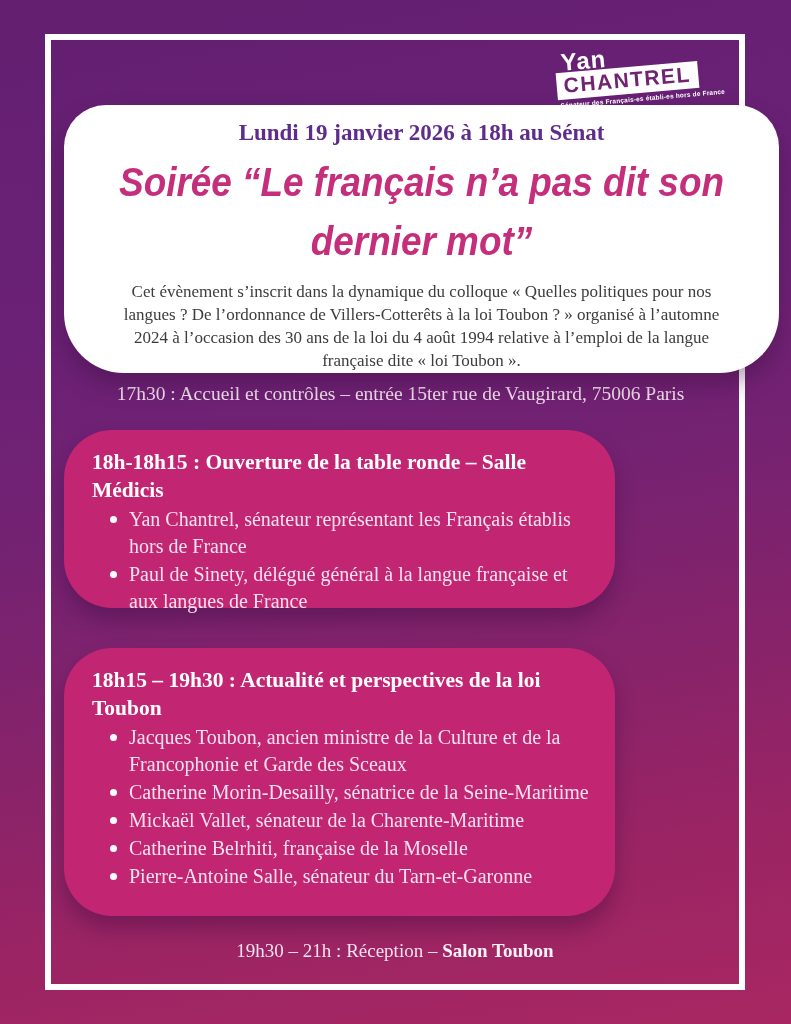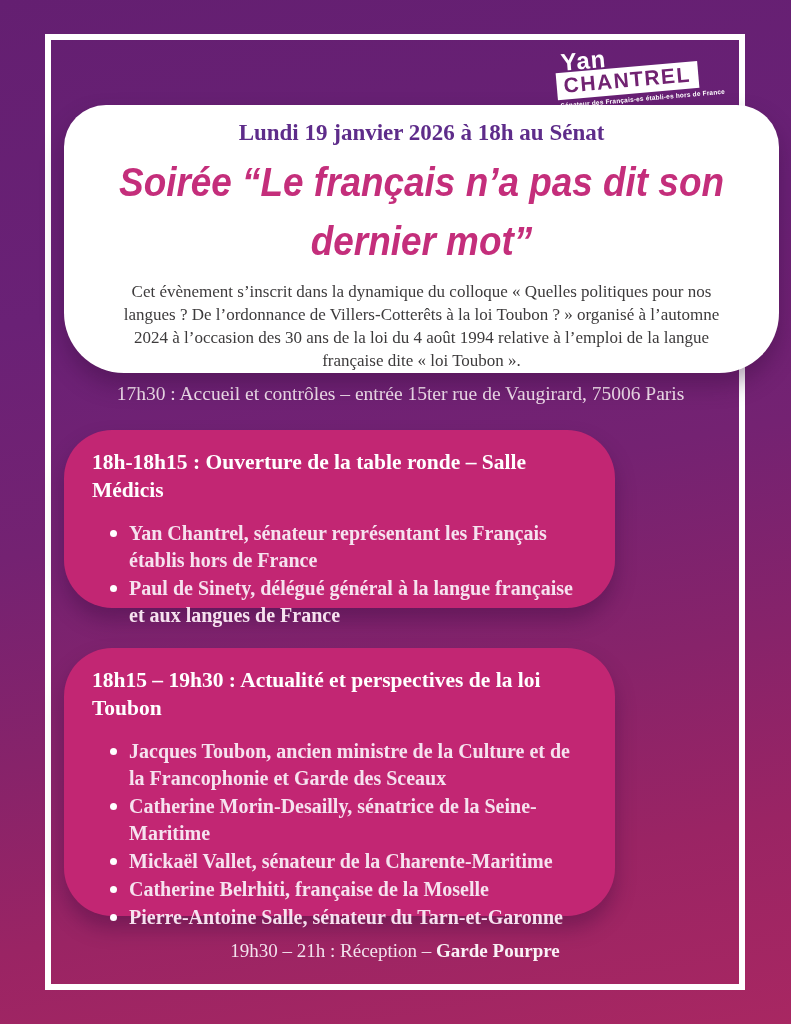--- a/index.html
+++ b/index.html
@@ -73,21 +73,21 @@
     box-shadow:0 12px 20px rgba(53,10,58,.35);
     box-sizing:border-box;
     padding:18px 26px 28px 28px;
     z-index:2;
   }
   .panel-1{top:430px;height:178px;}
   .panel-2{top:648px;height:268px;}
   .panel h2{
     margin:0;color:#ffffff;font-size:21.5px;line-height:28px;font-weight:bold;
   }
-  .panel ul{list-style:none;margin:16px 0 0;padding:0 0 0 18px;font-weight:bold;}
+  .panel ul{list-style:none;margin:2px 0 0;padding:0 0 0 18px;}
   .panel li{
     display:flex;align-items:flex-start;
     color:#f6e2ef;font-size:20px;line-height:27px;
     margin-top:1px;
   }
   .dot{
     flex:0 0 auto;width:7px;height:7px;border-radius:50%;
     background:#ffffff;margin:10px 12px 0 0;
   }
   .reception{
@@ -150,15 +150,15 @@
           <span class="dot"></span>
           <span>Catherine Belrhiti, française de la Moselle</span>
         </li>
       <li>
           <span class="dot"></span>
           <span>Pierre-Antoine Salle, sénateur du Tarn-et-Garonne</span>
         </li>
     </ul>
   </section>
 
-  <div class="reception"><span>19h30 – 21h : Réception – </span><strong>Garde Pourpre</strong></div>
+  <div class="reception"><span>19h30 – 21h : Réception – </span><strong>Salon Toubon</strong></div>
 
 </div>
 
 </body></html>

